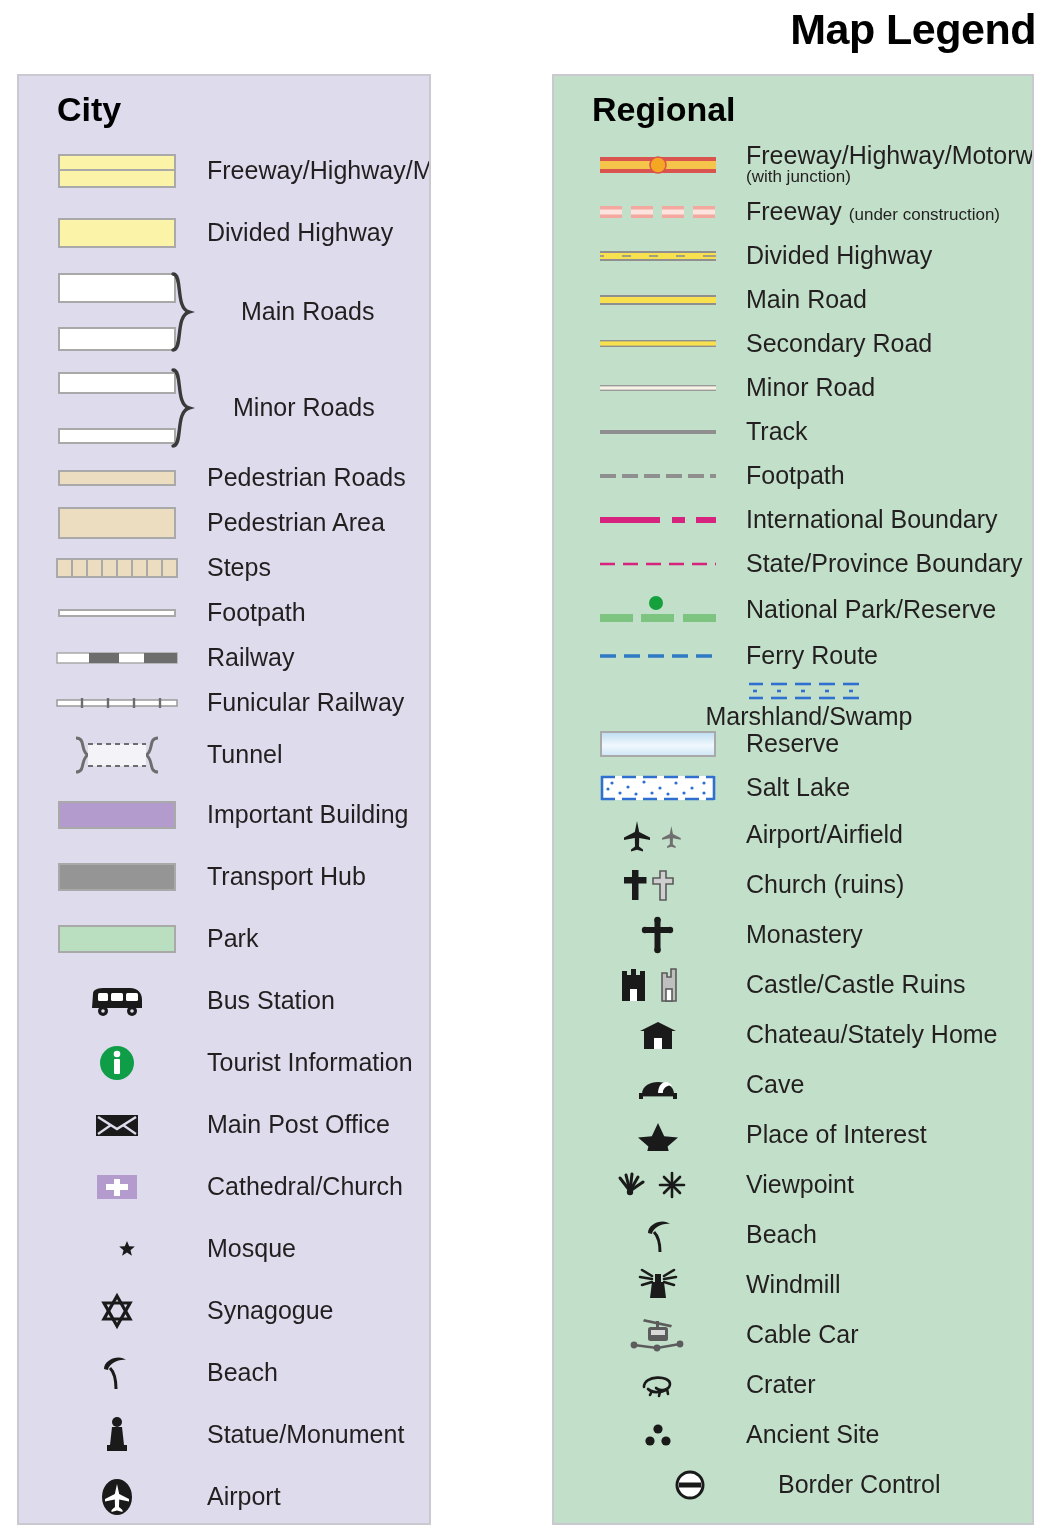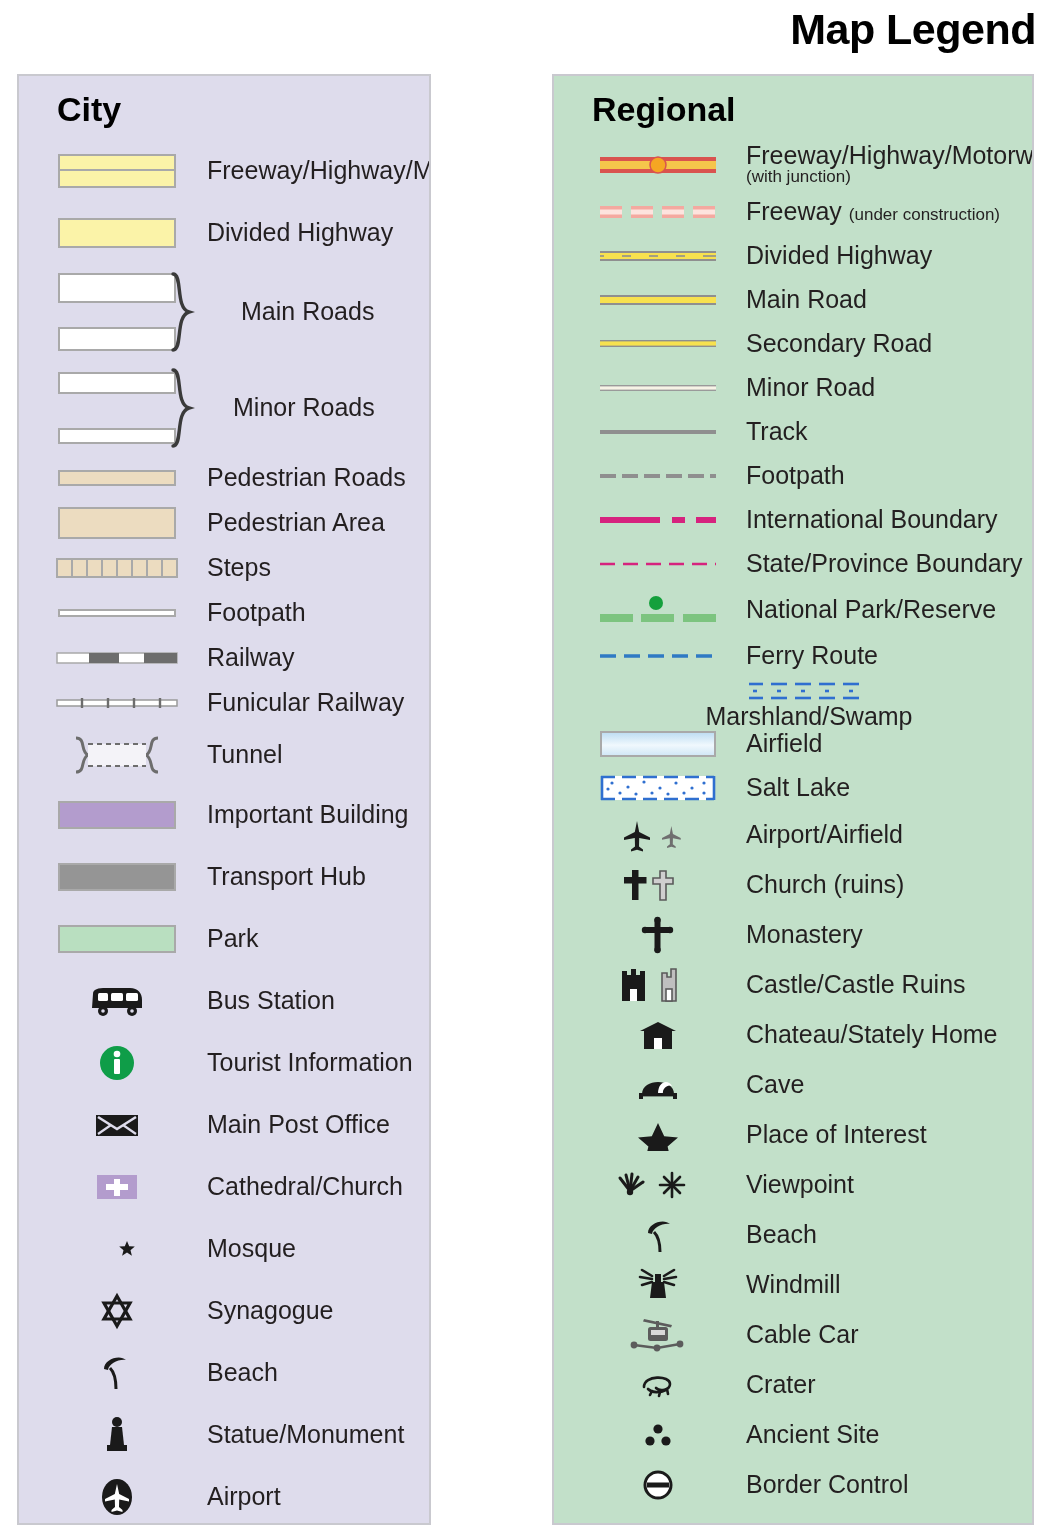--- a/index.html
+++ b/index.html
@@ -513,21 +513,21 @@
           <defs>
             <linearGradient id="glac" x1="0" y1="0" x2="0" y2="1">
               <stop offset="0%" stop-color="#bcdcf2"></stop>
               <stop offset="55%" stop-color="#f0f8fd"></stop>
               <stop offset="100%" stop-color="#cfe6f6"></stop>
             </linearGradient>
           </defs>
           <rect x="1" y="2" width="114" height="24" fill="url(#glac)" stroke="#a9a9a9" stroke-width="2"></rect>
         </svg>
       </div>
-      <div class="label">Airfield</div>
+      <div class="label">Reserve</div>
     </div>
 
     <div class="row" style="height:44px;">
       <div class="sym">
         <svg width="116" height="28" viewBox="0 0 116 28">
           <rect x="1" y="2" width="114" height="24" fill="#ffffff"></rect>
           <g fill="#2f6fd0">
             <circle cx="12" cy="9" r="1.6"></circle>
               <circle cx="28" cy="13" r="1.6"></circle>
               <circle cx="44" cy="8" r="1.6"></circle>
@@ -751,21 +751,21 @@
           <g fill="#1a1a1a">
             <circle cx="58" cy="9" r="4.6"></circle>
             <circle cx="50" cy="21" r="4.6"></circle>
             <circle cx="66" cy="21" r="4.6"></circle>
           </g>
         </svg>
       </div>
       <div class="label">Ancient Site</div>
     </div>
 
-    <div class="row" style="height:50px;">
+    <div class="row" style="height:50px;margin-left:32px;">
       <div class="sym">
         <svg width="116" height="36" viewBox="0 0 116 36">
           <circle cx="58" cy="18" r="13" fill="#ffffff" stroke="#1a1a1a" stroke-width="3"></circle>
           <rect x="47" y="15.5" width="22" height="5" fill="#1a1a1a"></rect>
         </svg>
       </div>
       <div class="label">Border Control</div>
     </div>
 
   </div>

